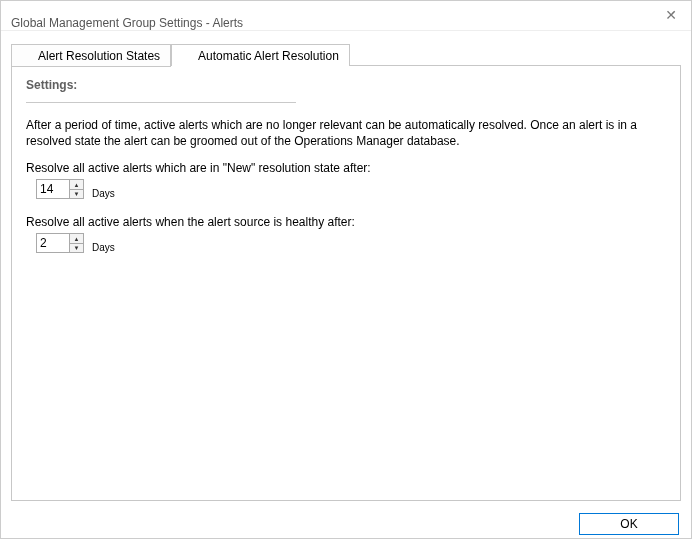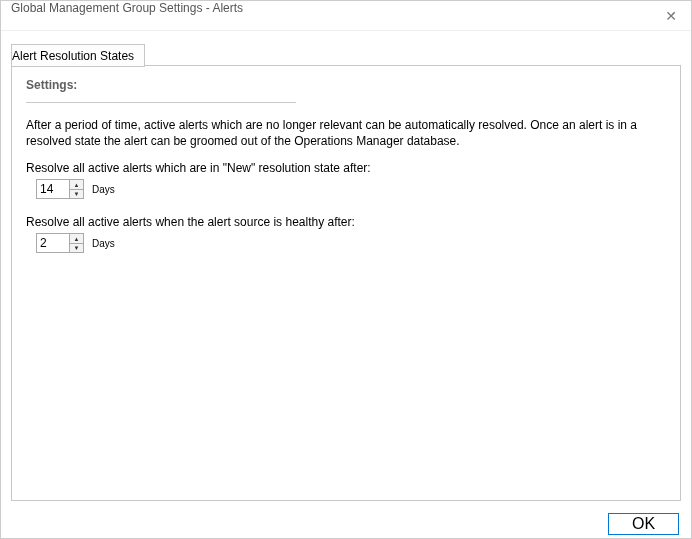--- a/index.html
+++ b/index.html
@@ -14,21 +14,21 @@
     width: 692px;
     height: 539px;
     border: 1px solid #ccc;
     display: flex;
     flex-direction: column;
     background: #fff;
   }
   .titlebar {
     height: 30px;
     display: flex;
-    align-items: flex-start;
+    align-items: flex-end;
     justify-content: space-between;
     padding: 0 0 0 10px;
     background: #fff;
     border-bottom: 1px solid #eee;
   }
   .titlebar-text {
     color: #555;
     font-size: 12px;
   }
   .close-btn {
@@ -46,21 +46,21 @@
     padding: 12px 10px 4px 10px;
     position: relative;
   }
   .tabs-row {
     display: flex;
     align-items: flex-end;
     position: relative;
     z-index: 2;
   }
   .tab {
-    padding: 4px 10px 3px 0;
+    padding: 4px 10px 3px 26px;
     border: 1px solid #c7c7c7;
     border-bottom: none;
     background: #fff;
     font-size: 12px;
     color: #000;
     margin-right: 0;
     position: relative;
   }
   .tab.inactive {
     background: #fdfdfd;
@@ -98,21 +98,21 @@
     line-height: 1.35;
     margin-bottom: 12px;
     max-width: 620px;
   }
   .field-label {
     font-size: 12px;
     margin-bottom: 4px;
   }
   .field-row {
     display: flex;
-    align-items: center;
+    align-items: flex-end;
     gap: 8px;
     margin-bottom: 16px;
     padding-left: 10px;
   }
   .number-wrap {
     display: flex;
     align-items: stretch;
     border: 1px solid #a9a9a9;
     background: #fff;
     height: 20px;
@@ -147,25 +147,25 @@
   .unit {
     font-size: 10px;
   }
   .button-bar {
     display: flex;
     justify-content: flex-end;
     gap: 8px;
     padding: 8px 12px 12px 0;
   }
   .btn {
-    width: 71px;
+    width: 100px;
     height: 22px;
     border: 1px solid #adadad;
     background: #f3f3f3;
-    font-size: 16px;
+    font-size: 12px;
     font-family: inherit;
     display: flex;
     align-items: center;
     justify-content: center;
     cursor: pointer;
   }
   .btn.default {
     border: 1.5px solid #0078d7;
     background: #fff;
   }
@@ -183,20 +183,21 @@
   <div class="titlebar">
     <span class="titlebar-text">Global Management Group Settings - Alerts</span>
     <div class="close-btn">
       <span>✕</span>
     </div>
   </div>
 
   <div class="content">
     <div class="tabs-row">
       <div class="tab inactive">Alert Resolution States</div>
+      <div class="tab active">Automatic Alert Resolution</div>
     </div>
 
     <div class="tab-panel">
       <div class="section-title">Settings:</div>
       <div class="hr"></div>
 
       <div class="desc">After a period of time, active alerts which are no longer relevant can be automatically resolved. Once an alert is in a resolved state the alert can be groomed out of the Operations Manager database.</div>
 
       <div class="field-label">Resolve all active alerts which are in "New" resolution state after:</div>
       <div class="field-row">

